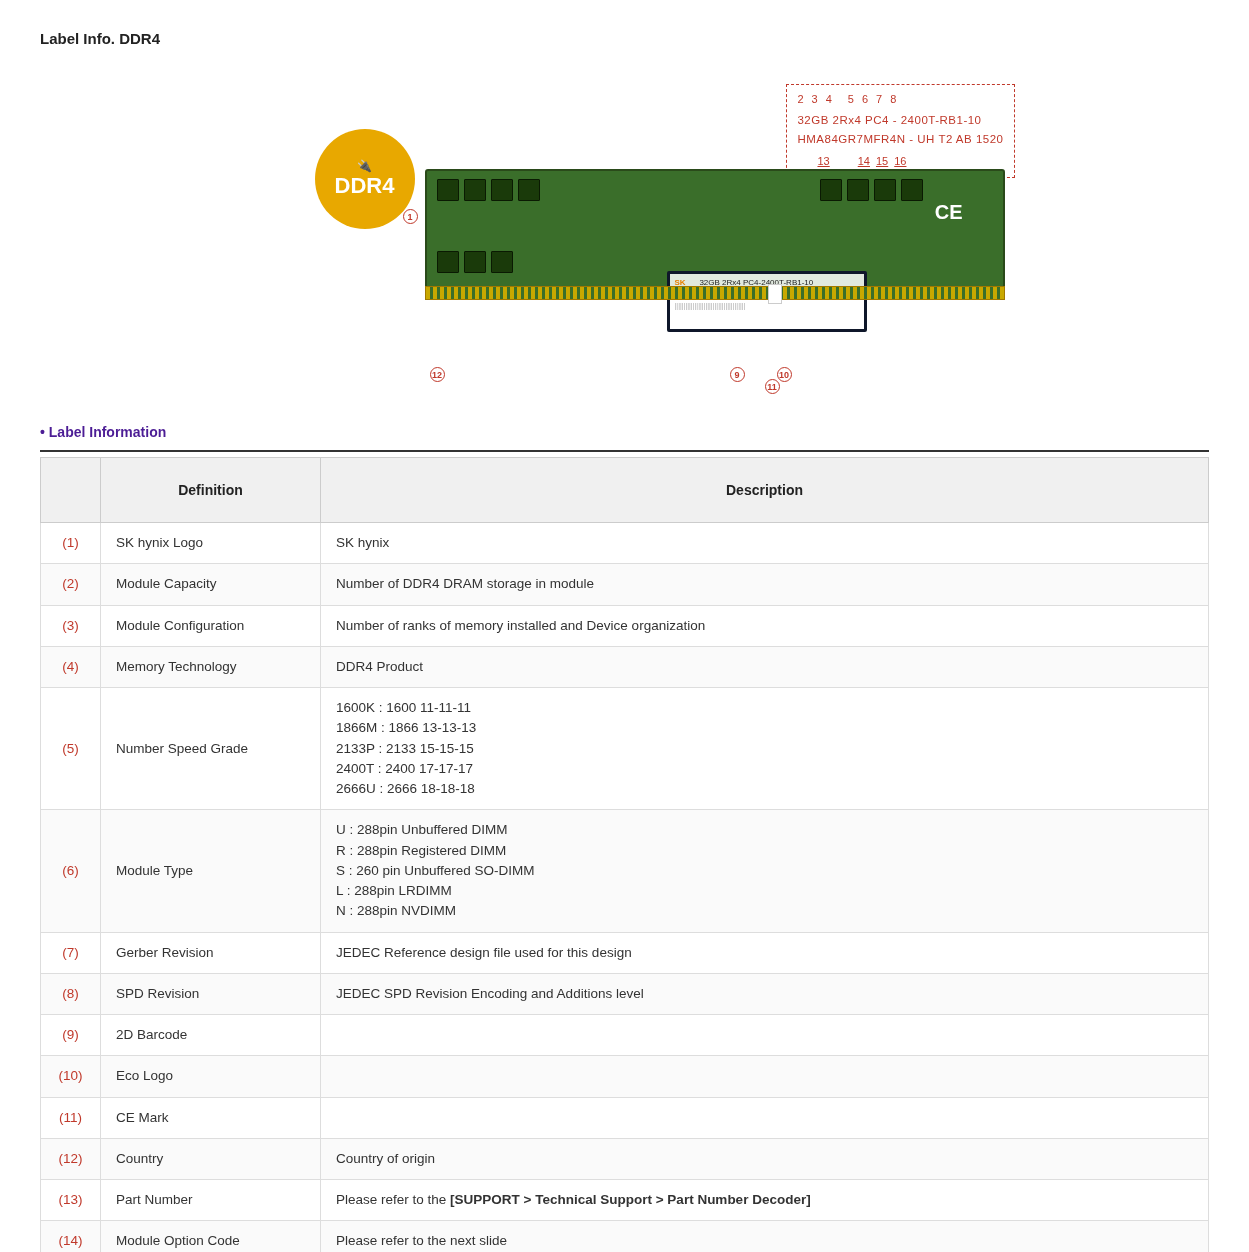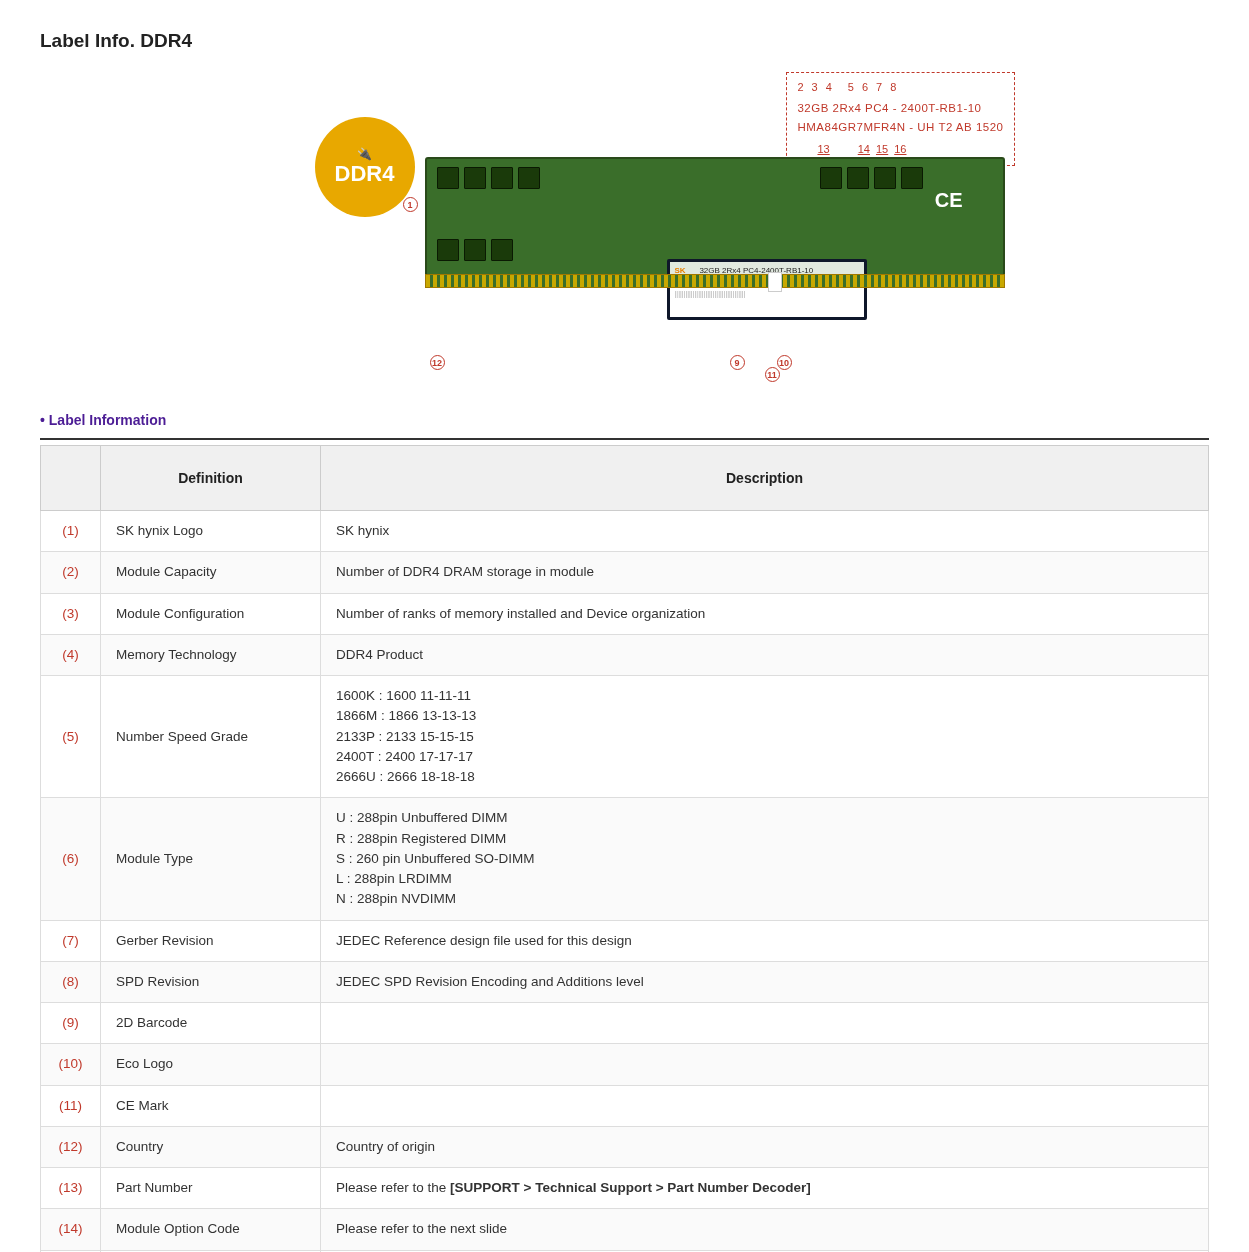--- a/index.html
+++ b/index.html
@@ -7,22 +7,22 @@
       font-family: Arial, sans-serif;
       font-size: 14px;
       color: #333;
       background: #fff;
       padding: 30px 40px;
       max-width: 1249px;
     }
 
     .page-title {
       font-weight: bold;
-      font-size: 19px;
-      margin-bottom: 15px;
+      font-size: 15px;
+      margin-bottom: 32px;
       color: #222;
     }
 
     
     .ddr4-badge {
       position: absolute;
       left: 90px;
       top: 50px;
       width: 100px;
       height: 100px;

